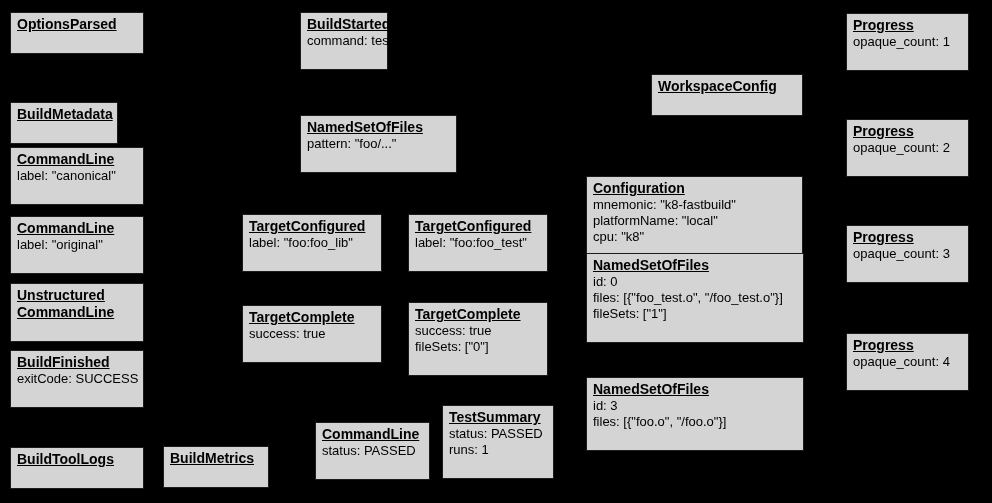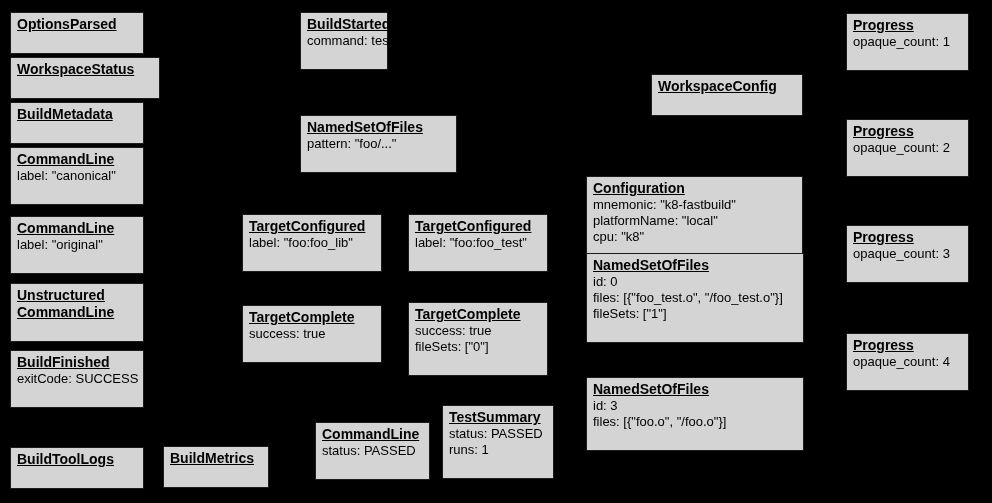--- a/index.html
+++ b/index.html
@@ -34,25 +34,22 @@
 </style>
 </head>
 <body>
 
 <div id="canvas">
 
   <div class="node" style="left:10px; top:12px; width:134px; min-height:29px;">
     <div class="t">OptionsParsed</div>
   </div>
 
-  <div class="node" style="left:10px; top:57px; width:150px; min-height:29px;">
-    <div class="t">WorkspaceStatus</div>
-  </div>
 
-  <div class="node" style="left:10px; top:102px; width:134px; min-height:29px;">
+  <div class="node" style="left:10px; top:102px; width:108px; min-height:29px;">
     <div class="t">BuildMetadata</div>
   </div>
 
   <div class="node" style="left:10px; top:147px; width:134px; min-height:50px;">
     <div class="t">CommandLine</div>
     <div class="l">label: "canonical"</div>
   </div>
 
   <div class="node" style="left:10px; top:216px; width:134px; min-height:50px;">
     <div class="t">CommandLine</div>

